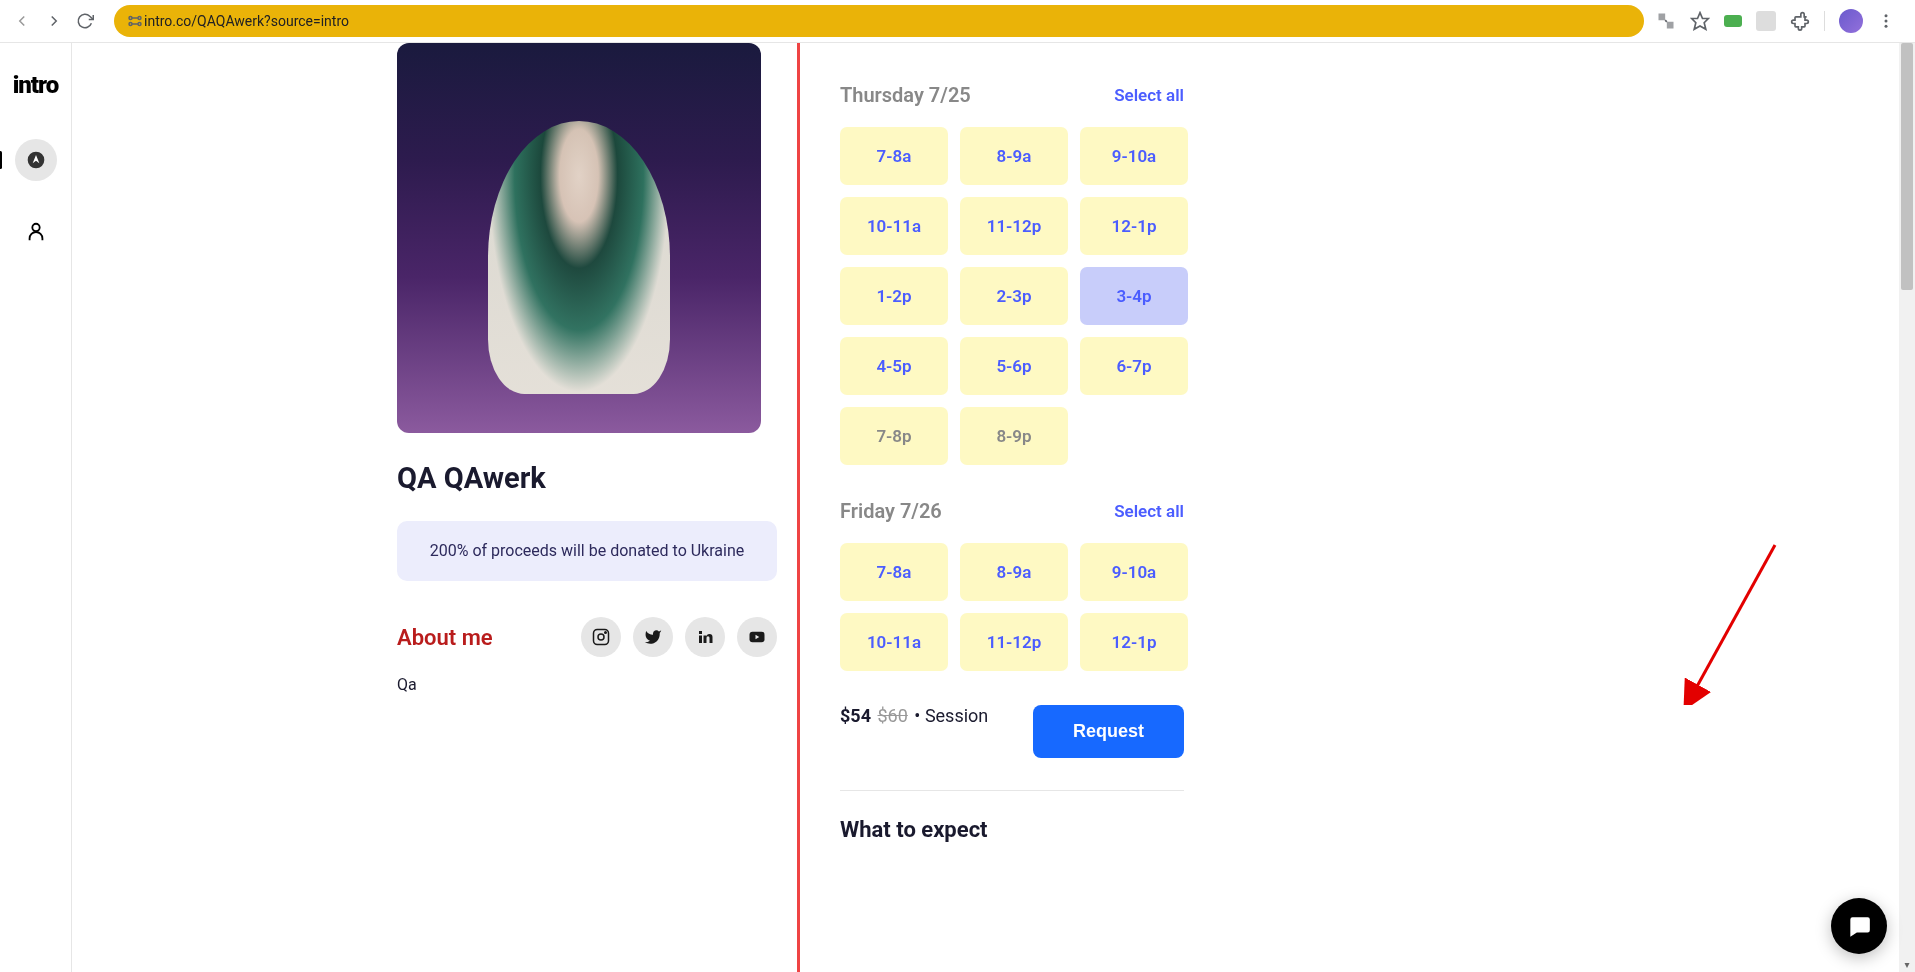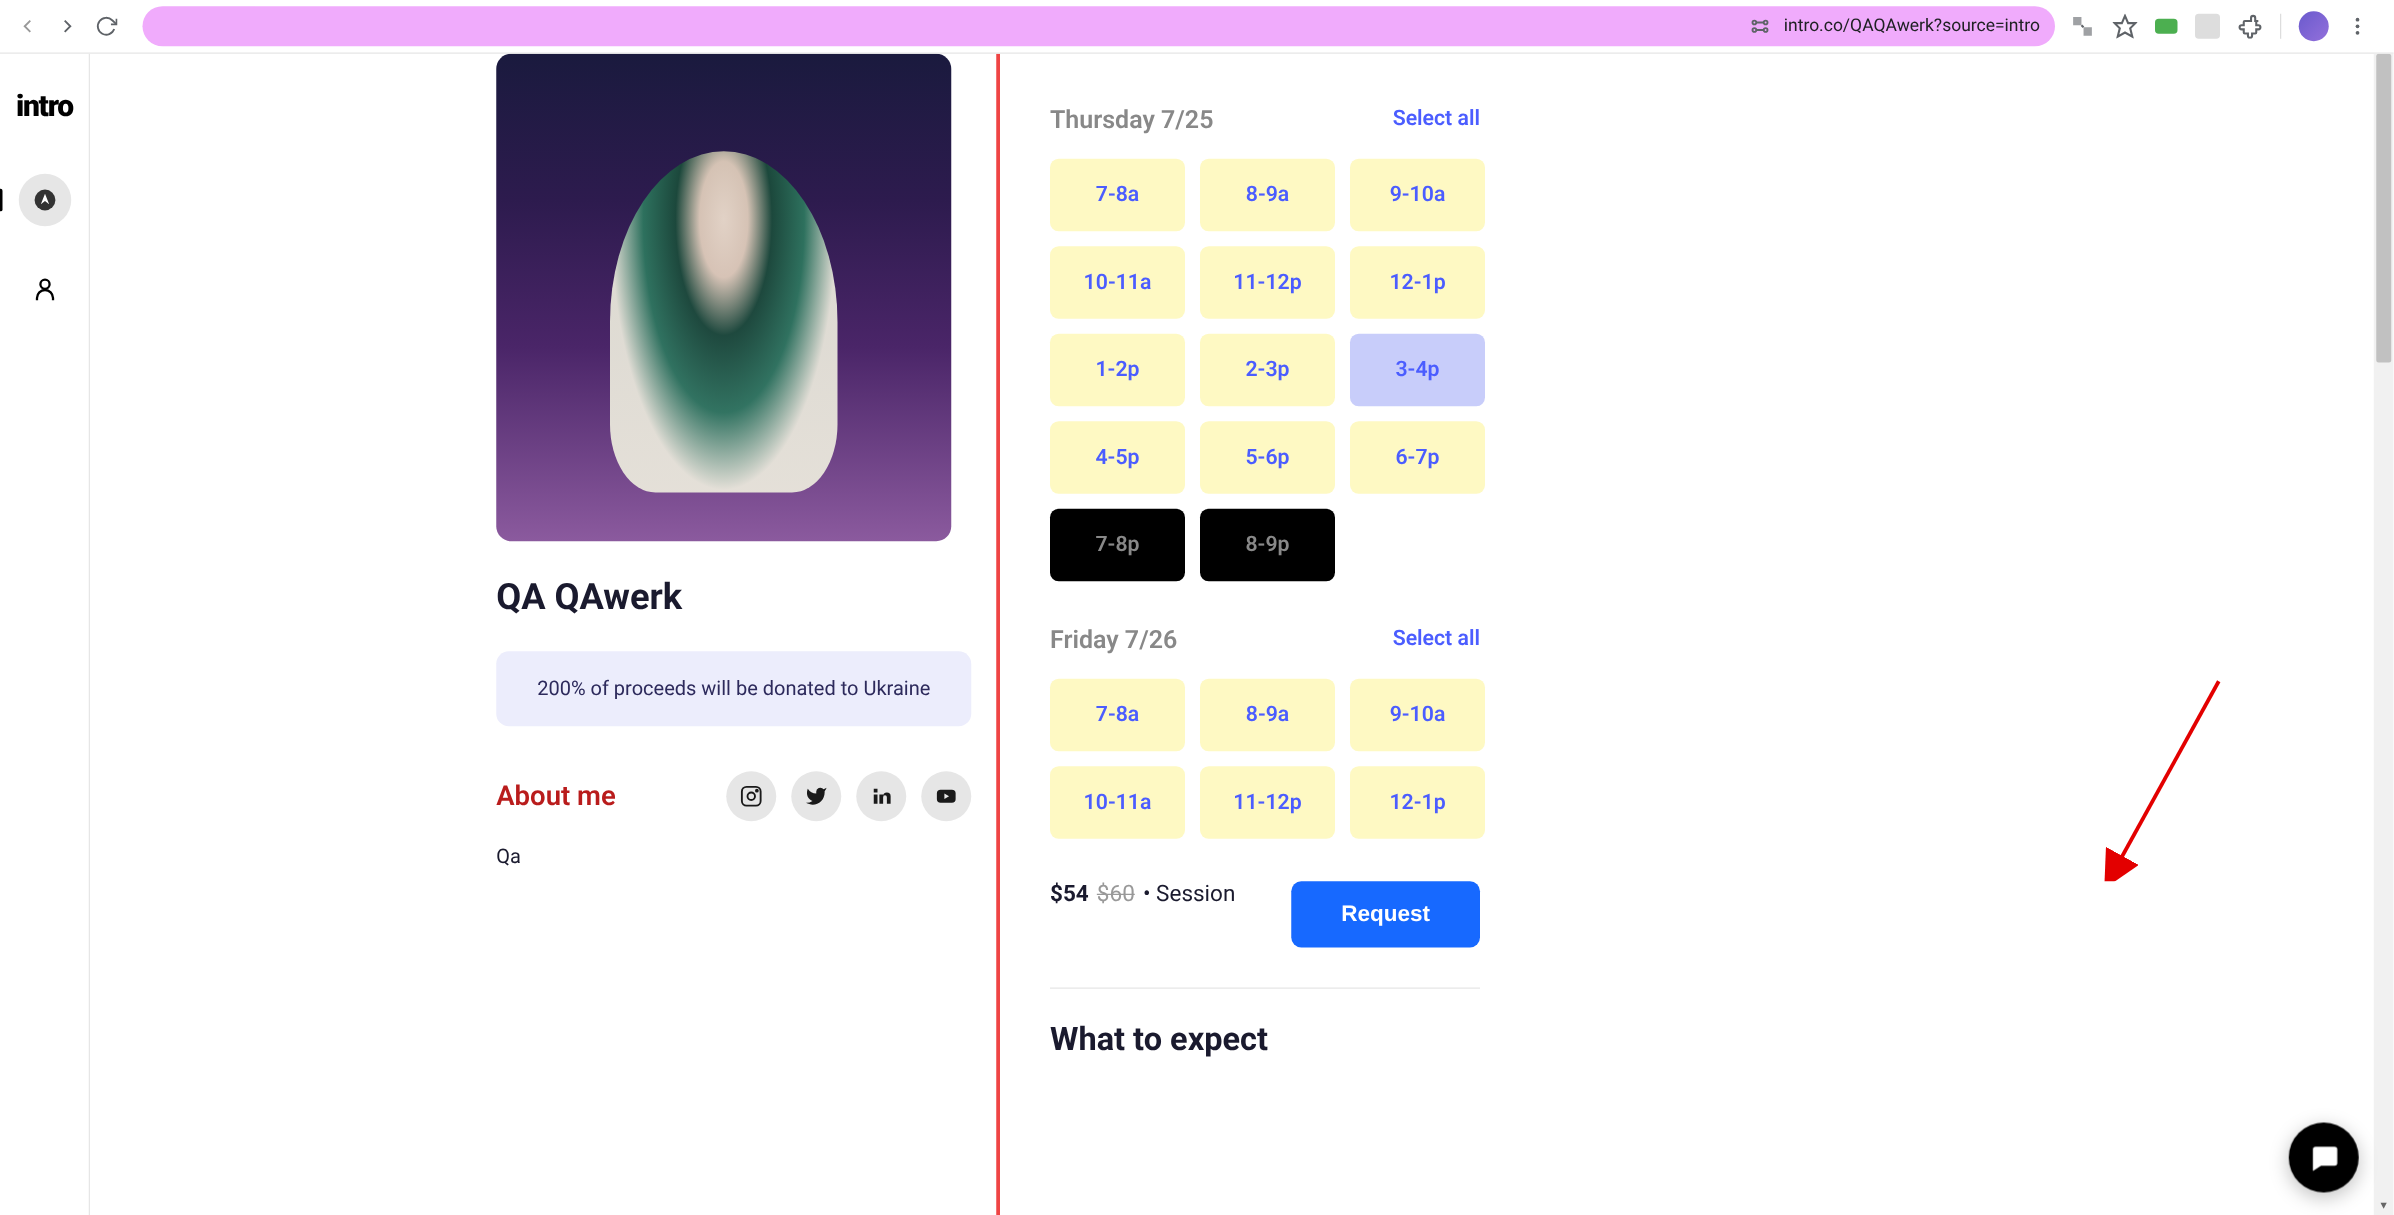--- a/index.html
+++ b/index.html
@@ -3,21 +3,21 @@
 <meta charset="utf-8">
 <style>
 * { margin: 0; padding: 0; box-sizing: border-box; }
 body { font-family: -apple-system, BlinkMacSystemFont, 'Segoe UI', Roboto, sans-serif; background: #fff; overflow: hidden; }
 
 
 .browser-bar { height: 43px; background: #fff; border-bottom: 1px solid #e6e6e6; display: flex; align-items: center; padding: 0 12px; gap: 12px; }
 .nav-arrow { width: 20px; height: 20px; display: flex; align-items: center; justify-content: center; color: #999; cursor: pointer; }
 .nav-arrow.active { color: #5f6368; }
 .refresh-btn { width: 18px; height: 18px; color: #5f6368; cursor: pointer; }
-.address-bar { flex: 1; background: #f0abfc; border-radius: 18px; height: 32px; display: flex; align-items: center; padding: 0 12px; gap: 10px; margin-left: 8px; justify-content: flex-end; }
+.address-bar { flex: 1; background: #eab308; border-radius: 18px; height: 32px; display: flex; align-items: center; padding: 0 12px; gap: 0; margin-left: 8px; }
 .site-icon { width: 18px; height: 18px; color: #5f6368; }
 .url-text { color: #202124; font-size: 14px; }
 .browser-actions { display: flex; align-items: center; gap: 14px; margin-left: auto; margin-right: 8px; }
 .browser-icon { width: 20px; height: 20px; color: #5f6368; }
 .profile-avatar { width: 24px; height: 24px; border-radius: 50%; background: linear-gradient(135deg,#6a5acd,#9370db); }
 .menu-dots { width: 18px; height: 18px; color: #5f6368; }
 
 
 .app { display: flex; height: calc(100vh - 43px); }
 .sidebar { width: 72px; border-right: 1px solid #e6e6e6; display: flex; flex-direction: column; align-items: center; padding-top: 28px; gap: 40px; }
@@ -44,30 +44,30 @@
 .about-text { margin-top: 18px; font-size: 16px; color: #1a1a2e; }
 
 .right-col { flex: 1; padding: 30px 40px 40px 40px; position: relative; }
 .day-row { display: flex; justify-content: space-between; align-items: center; margin-bottom: 20px; margin-top: 10px; max-width: 344px; }
 .day-label { font-size: 20px; font-weight: 600; color: #888; }
 .select-all { font-size: 17px; font-weight: 600; color: #4b5dff; cursor: pointer; }
 .slots-grid { display: grid; grid-template-columns: repeat(3,108px); gap: 12px; max-width: 344px; margin-bottom: 34px; }
 .slot { height: 58px; border-radius: 7px; display: flex; align-items: center; justify-content: center; font-size: 17px; font-weight: 600; cursor: pointer; }
 .slot.avail { background: #fef9c3; color: #4b5dff; }
 .slot.selected { background: #c8cdfa; color: #4b5dff; }
-.slot.disabled { background: #000000; color: #888; cursor: default; }
+.slot.disabled { background: #fef9c3; color: #888; cursor: default; }
 
 .price-bar { display: flex; justify-content: space-between; max-width: 344px; margin-top: 20px; }
 .price-text { font-size: 18px; font-weight: 700; color: #1a1a2e; }
 .price-text .orig { color: #999; text-decoration: line-through; font-weight: 400; margin: 0 2px; }
 .price-text .dot { font-weight: 400; }
 .price-text .session { font-weight: 400; }
 .request-btn { background: #1769ff; color: #fff; font-size: 18px; font-weight: 700; border: none; border-radius: 8px; padding: 16px 40px; cursor: pointer; }
 .divider { max-width: 344px; height: 1px; background: #e6e6e6; margin-top: 32px; }
-.expect-heading { font-size: 26px; font-weight: 700; color: #1a1a2e; margin-top: 26px; }
+.expect-heading { font-size: 22px; font-weight: 700; color: #1a1a2e; margin-top: 26px; }
 
 
 .red-arrow { position: absolute; left: 870px; top: 492px; width: 120px; height: 170px; pointer-events: none; }
 
 .chat-bubble { position: fixed; right: 28px; bottom: 18px; width: 56px; height: 56px; border-radius: 50%; background: #000; display: flex; align-items: center; justify-content: center; color: #fff; box-shadow: 0 4px 16px rgba(0,0,0,.25); }
 </style>
 </head>
 <body>
 
 <div class="browser-bar">

